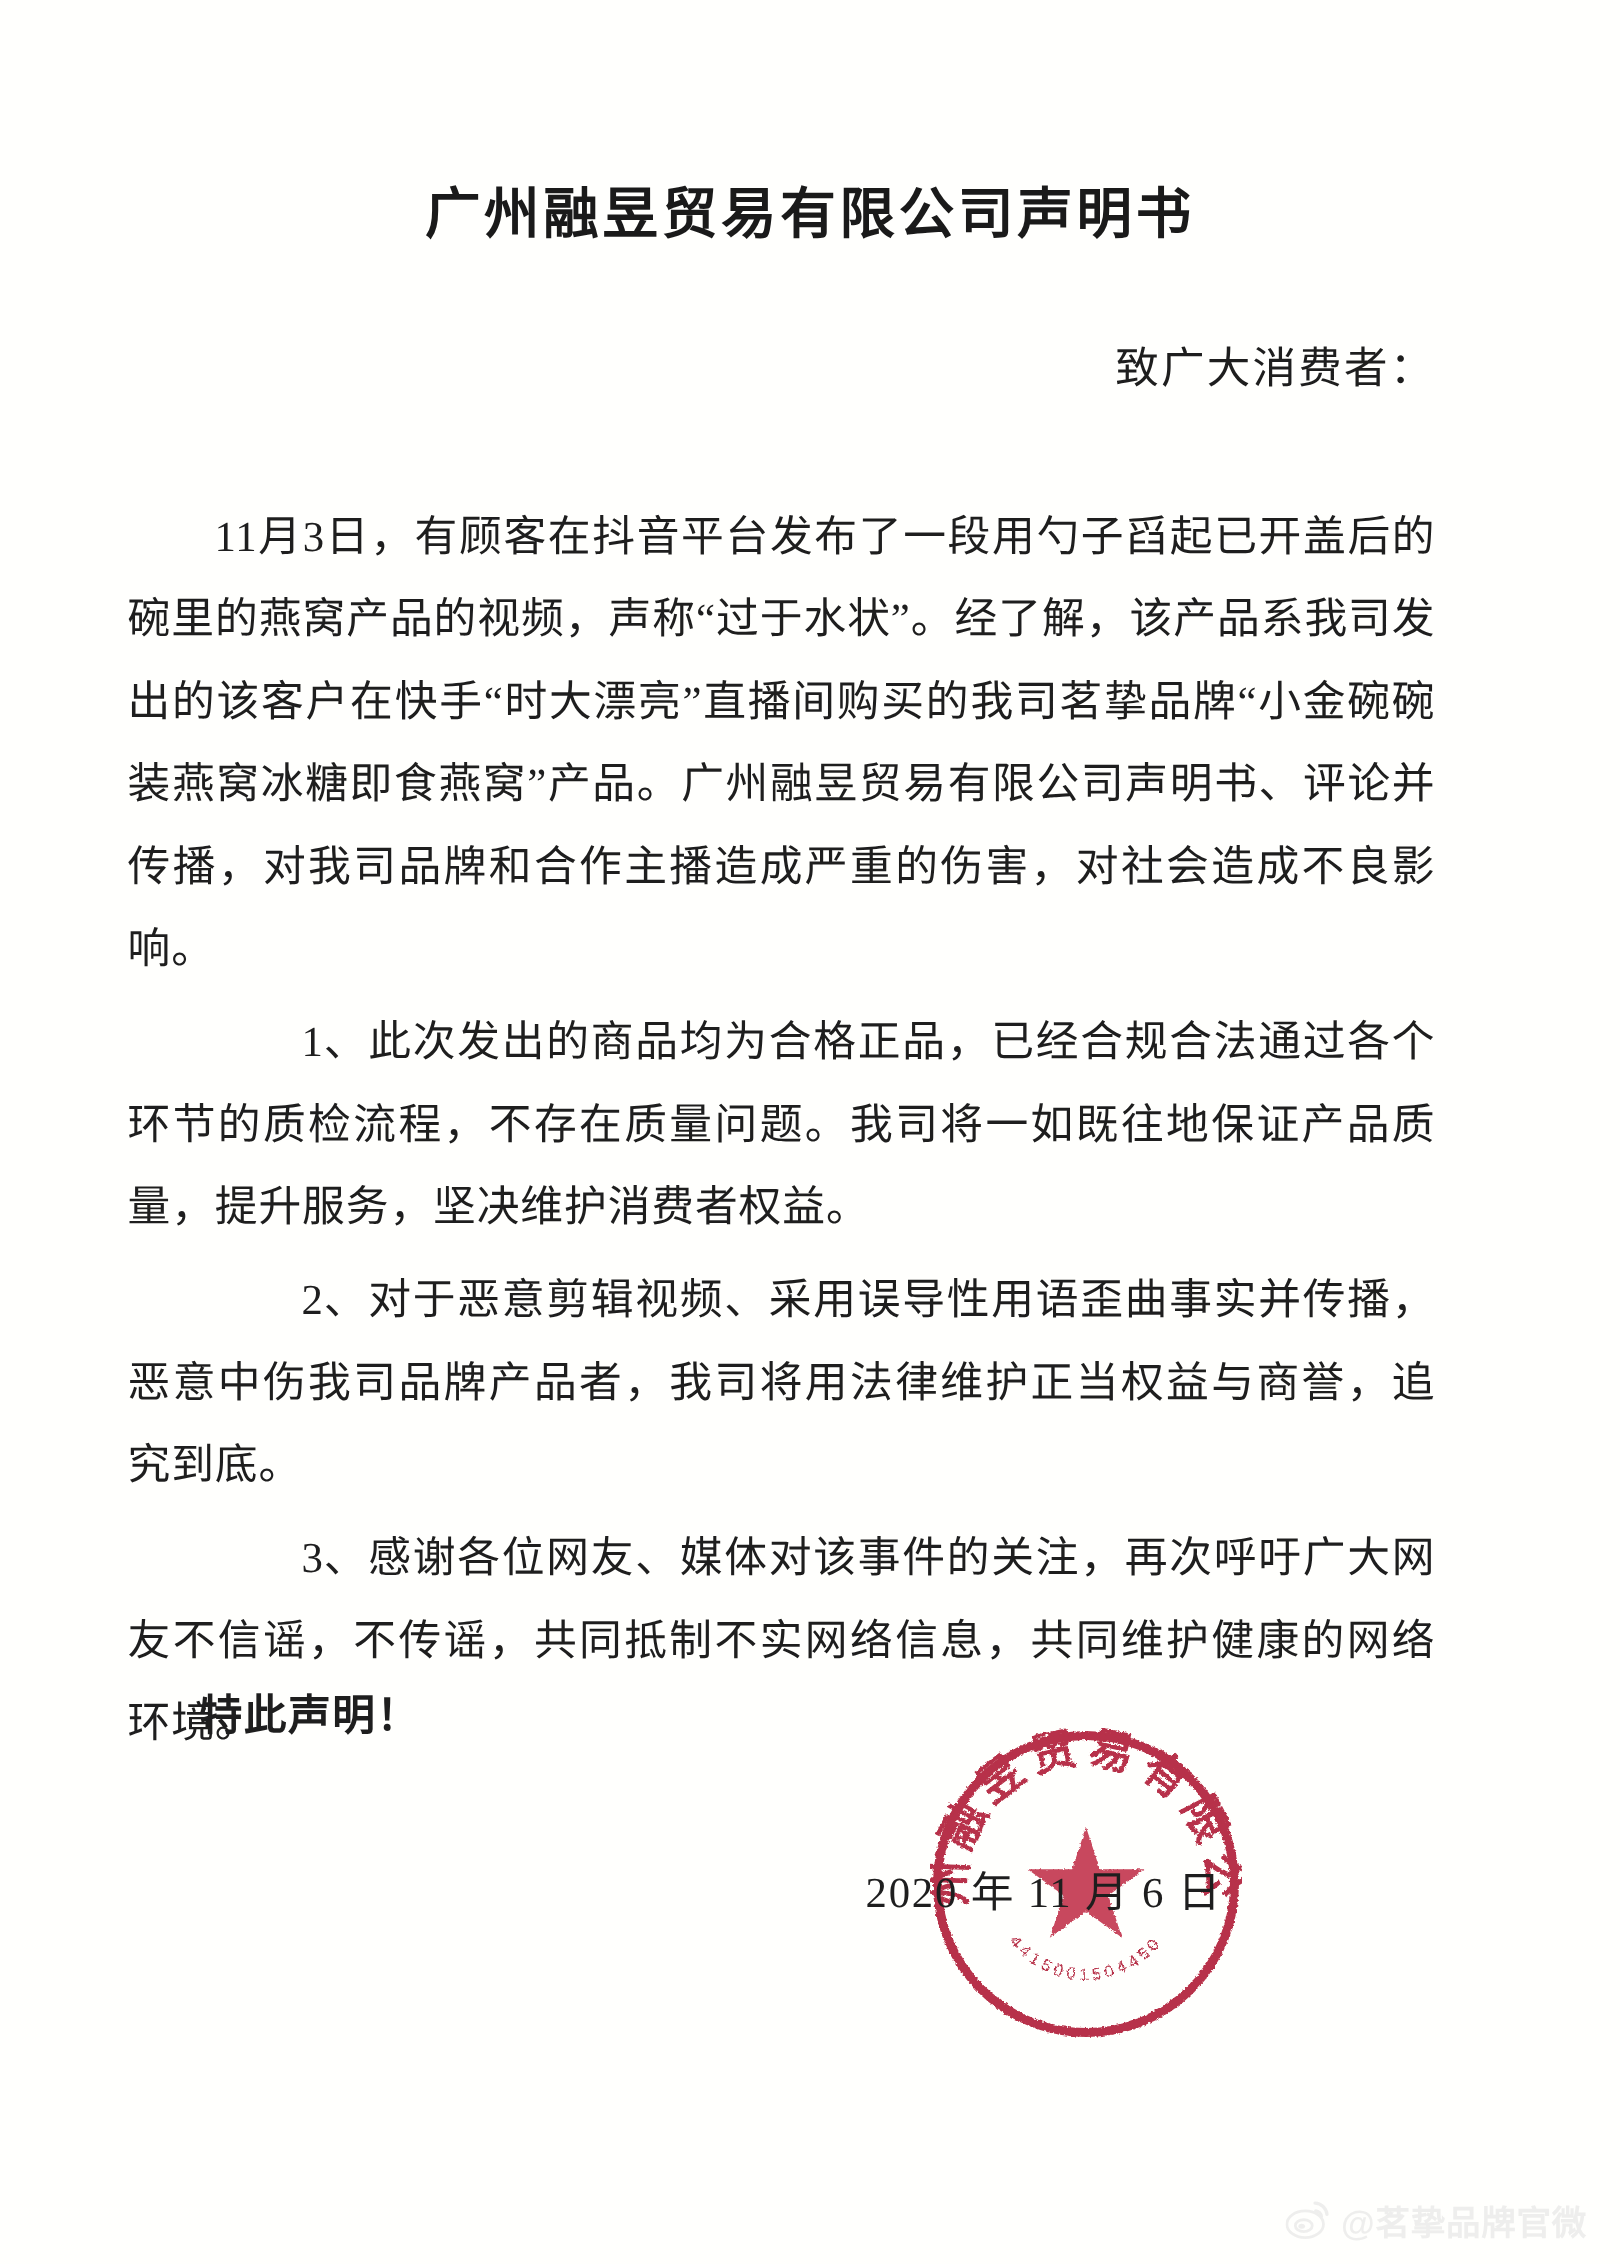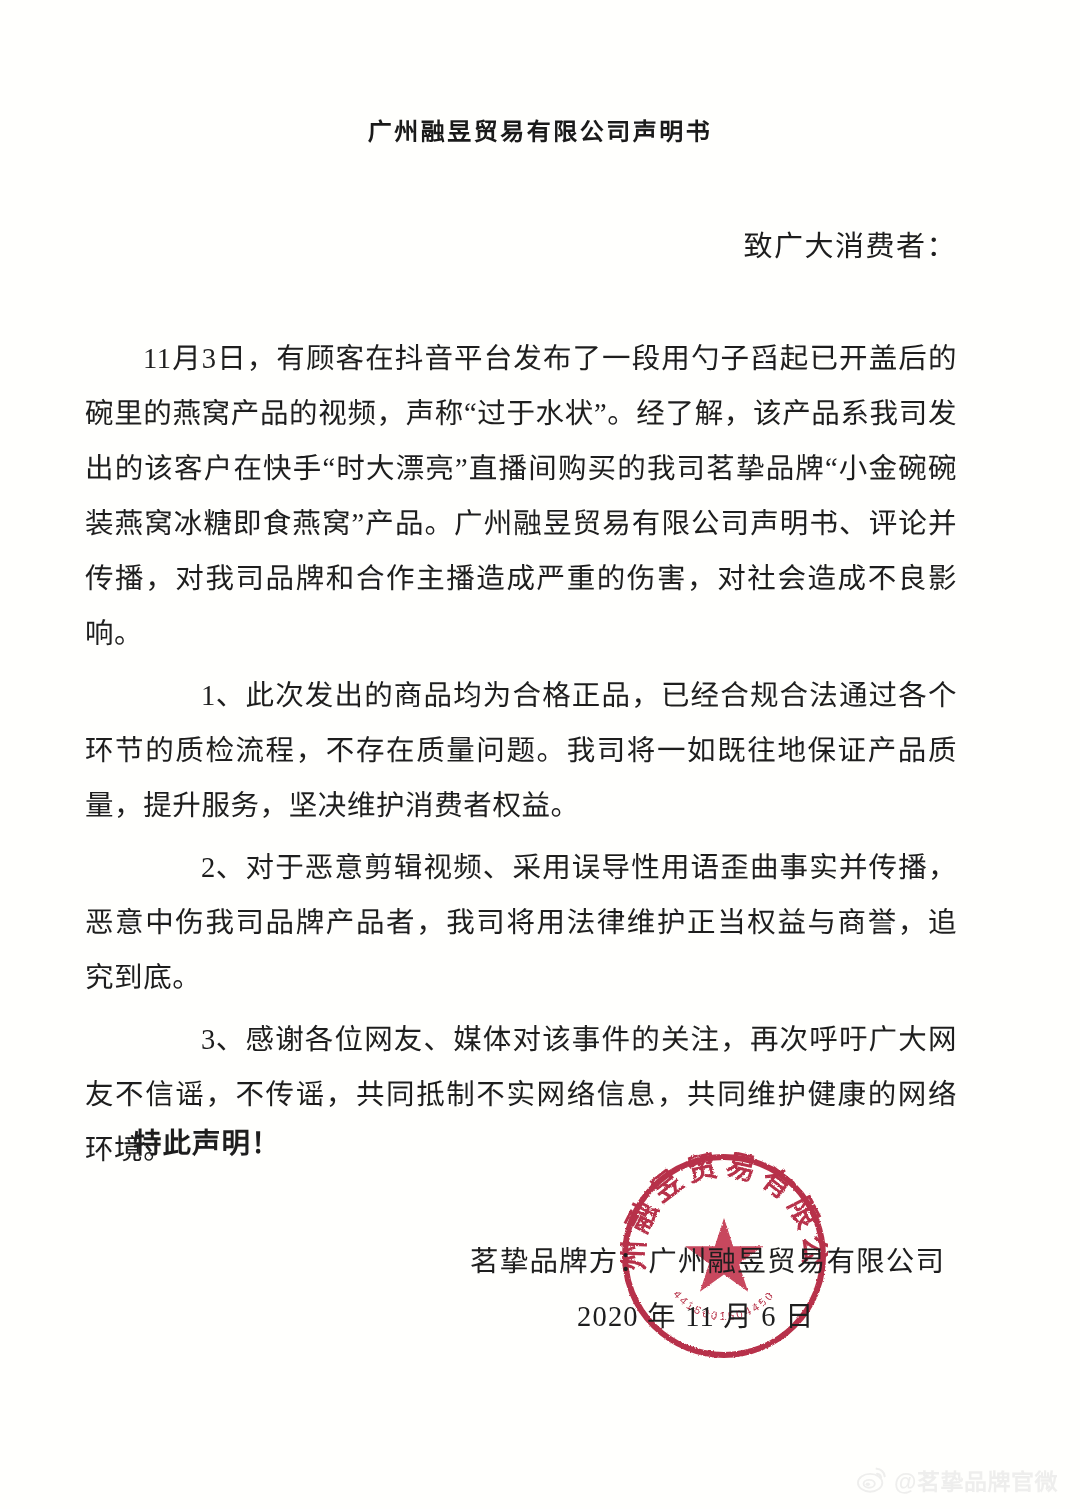--- a/index.html
+++ b/index.html
@@ -22,21 +22,21 @@
     inset: 0;
   }
 
   
   .doc-title {
     position: absolute;
     top: 112px;
     left: 0;
     width: 1080px;
     text-align: center;
-    font-size: 24px;
+    font-size: 37px;
     font-weight: bold;
     letter-spacing: 2.5px;
     color: #1a1a1a;
     font-family: "Liberation Serif", "DejaVu Serif", serif;
   }
 
   
   .body-text {
     position: absolute;
     left: 85px;
@@ -193,21 +193,20 @@
         </text>
 
         <g>
           <polygon fill="#c43a52" points="104,66 113.2,94.2 142.9,94.2 118.9,111.6 128.1,139.8 104,122.4 79.9,139.8 89.1,111.6 65.1,94.2 94.8,94.2"></polygon>
         </g>
       </g>
     </svg>
   </div>
 
   <div class="sign-block">
-    <div class="sign-line">茗挚品牌方：广州融昱贸易有限公司</div>
     <div class="date-line">2020 年 11 月 6 日</div>
   </div>
 
   <div class="watermark">
     <svg class="wm-logo" viewBox="0 0 32 32">
       <ellipse cx="14" cy="19" rx="13" ry="9.5" fill="none" stroke="#c9c9c9" stroke-width="2"></ellipse>
       <ellipse cx="13" cy="20" rx="6" ry="4.2" fill="none" stroke="#c9c9c9" stroke-width="2"></ellipse>
       <ellipse cx="11.5" cy="20.5" rx="2.4" ry="1.8" fill="#c9c9c9"></ellipse>
       <path d="M 21 4 A 9 9 0 0 1 29.5 12" fill="none" stroke="#c9c9c9" stroke-width="2.4" stroke-linecap="round"></path>
       <path d="M 21.5 9.5 A 4.5 4.5 0 0 1 25.5 13.5" fill="none" stroke="#c9c9c9" stroke-width="2.4" stroke-linecap="round"></path>

